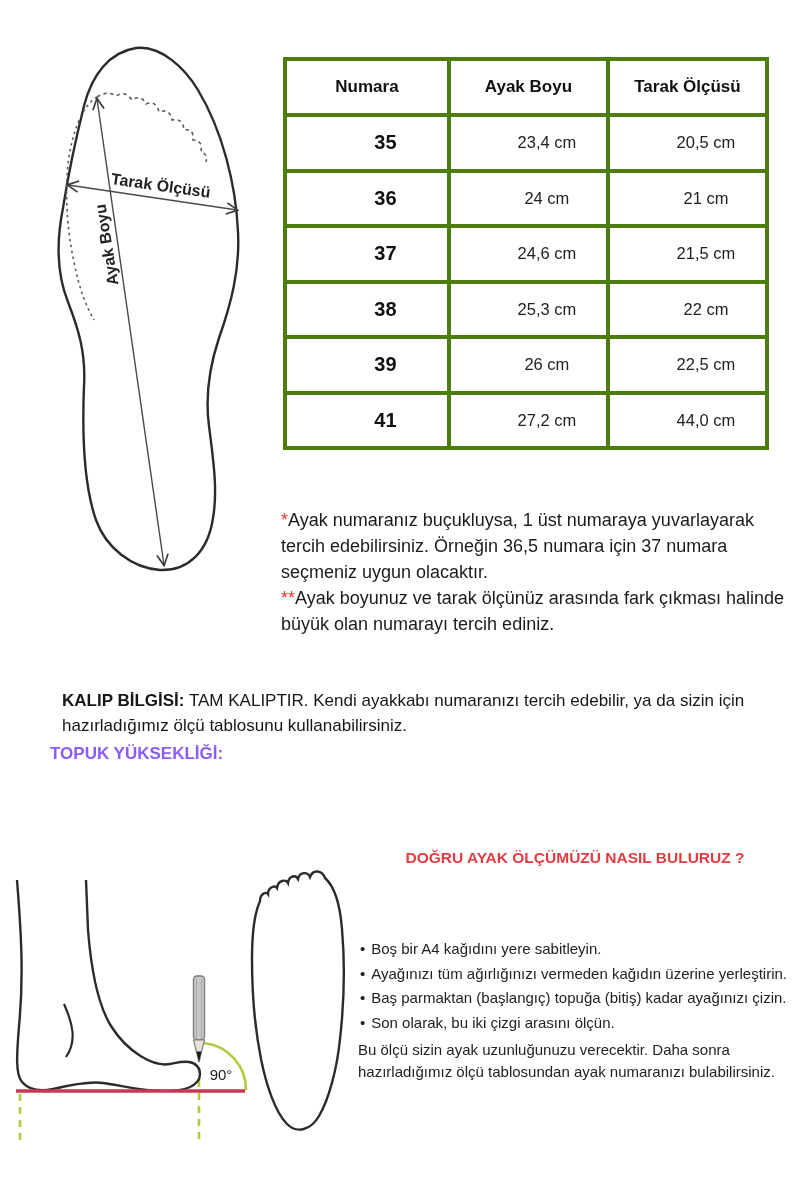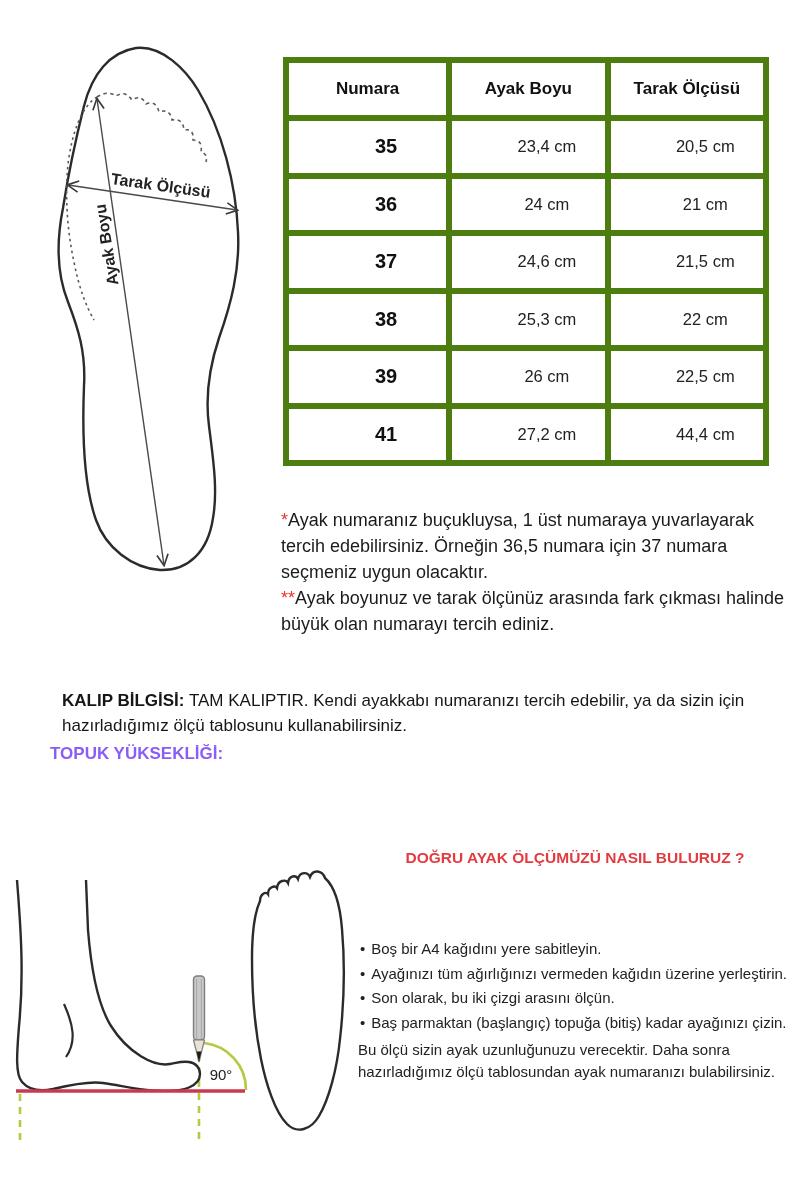--- a/index.html
+++ b/index.html
@@ -11,21 +11,21 @@
 
   
   .insole{position:absolute;left:40px;top:44px;}
 
   
   table.size-table{
     position:absolute;left:283px;top:57px;width:486px;
     border-collapse:collapse;table-layout:fixed;
   }
   table.size-table th,table.size-table td{
-    border:6px solid #4d7c0f;text-align:center;vertical-align:middle;padding:0;
+    border:4px solid #4d7c0f;text-align:center;vertical-align:middle;padding:0;
   }
   table.size-table th{height:52px;font-size:17px;font-weight:bold;color:#111;}
   table.size-table td{height:51.5px;font-size:16.5px;color:#222;padding-left:37px;}
   table.size-table td.num{font-size:20px;font-weight:bold;color:#111;}
 
   
   .notes{position:absolute;left:281px;top:507px;width:505px;font-size:18px;line-height:26px;color:#1b1b1b;}
   .notes p{margin:0;}
   .notes .mark{color:#e8332f;}
 
@@ -108,41 +108,41 @@
         <td>22 cm</td>
       </tr>
       <tr>
         <td class="num">39</td>
         <td>26 cm</td>
         <td>22,5 cm</td>
       </tr>
       <tr>
         <td class="num">41</td>
         <td>27,2 cm</td>
-        <td>44,4 cm</td>
+        <td>44,0 cm</td>
       </tr>
     </tbody>
   </table>
 
   <div class="notes">
     <p><span class="mark">*</span><span>Ayak numaranız buçukluysa, 1 üst numaraya yuvarlayarak tercih edebilirsiniz. Örneğin 36,5 numara için 37 numara seçmeniz uygun olacaktır.</span></p>
     <p><span class="mark">**</span><span>Ayak boyunuz ve tarak ölçünüz arasında fark çıkması halinde büyük olan numarayı tercih ediniz.</span></p>
   </div>
 
   <p class="kalip"><b>KALIP BİLGİSİ:</b> <span>TAM KALIPTIR. Kendi ayakkabı numaranızı tercih edebilir, ya da sizin için hazırladığımız ölçü tablosunu kullanabilirsiniz.</span></p>
 
   <p class="topuk">TOPUK YÜKSEKLİĞİ:</p>
 
   <div class="guide-title">DOĞRU AYAK ÖLÇÜMÜZÜ NASIL BULURUZ ?</div>
 
   <div class="steps">
     <div class="step"><span class="b">•</span><span>Boş bir A4 kağıdını yere sabitleyin.</span></div>
     <div class="step"><span class="b">•</span><span>Ayağınızı tüm ağırlığınızı vermeden kağıdın üzerine yerleştirin.</span></div>
+    <div class="step"><span class="b">•</span><span>Baş parmaktan (başlangıç) topuğa (bitiş) kadar ayağınızı çizin.</span></div>
     <div class="step"><span class="b">•</span><span>Son olarak, bu iki çizgi arasını ölçün.</span></div>
-    <div class="step"><span class="b">•</span><span>Baş parmaktan (başlangıç) topuğa (bitiş) kadar ayağınızı çizin.</span></div>
   </div>
 
   <p class="guide-footer">Bu ölçü sizin ayak uzunluğunuzu verecektir.  Daha sonra hazırladığımız ölçü tablosundan ayak numaranızı bulabilirsiniz.</p>
 
   <svg class="side-foot" width="245" height="290" viewBox="0 0 245 290">
 
     <line x1="12" y1="216" x2="12" y2="266" stroke="#b2cb40" stroke-width="2.6" stroke-dasharray="7,6"></line>
     <line x1="191" y1="176" x2="191" y2="266" stroke="#b2cb40" stroke-width="2.6" stroke-dasharray="7,6"></line>
 
     <path d="M9,2 C13,52 16,98 11,148 C9,174 7,196 14,204 C21,212 33,213.5 45,211

